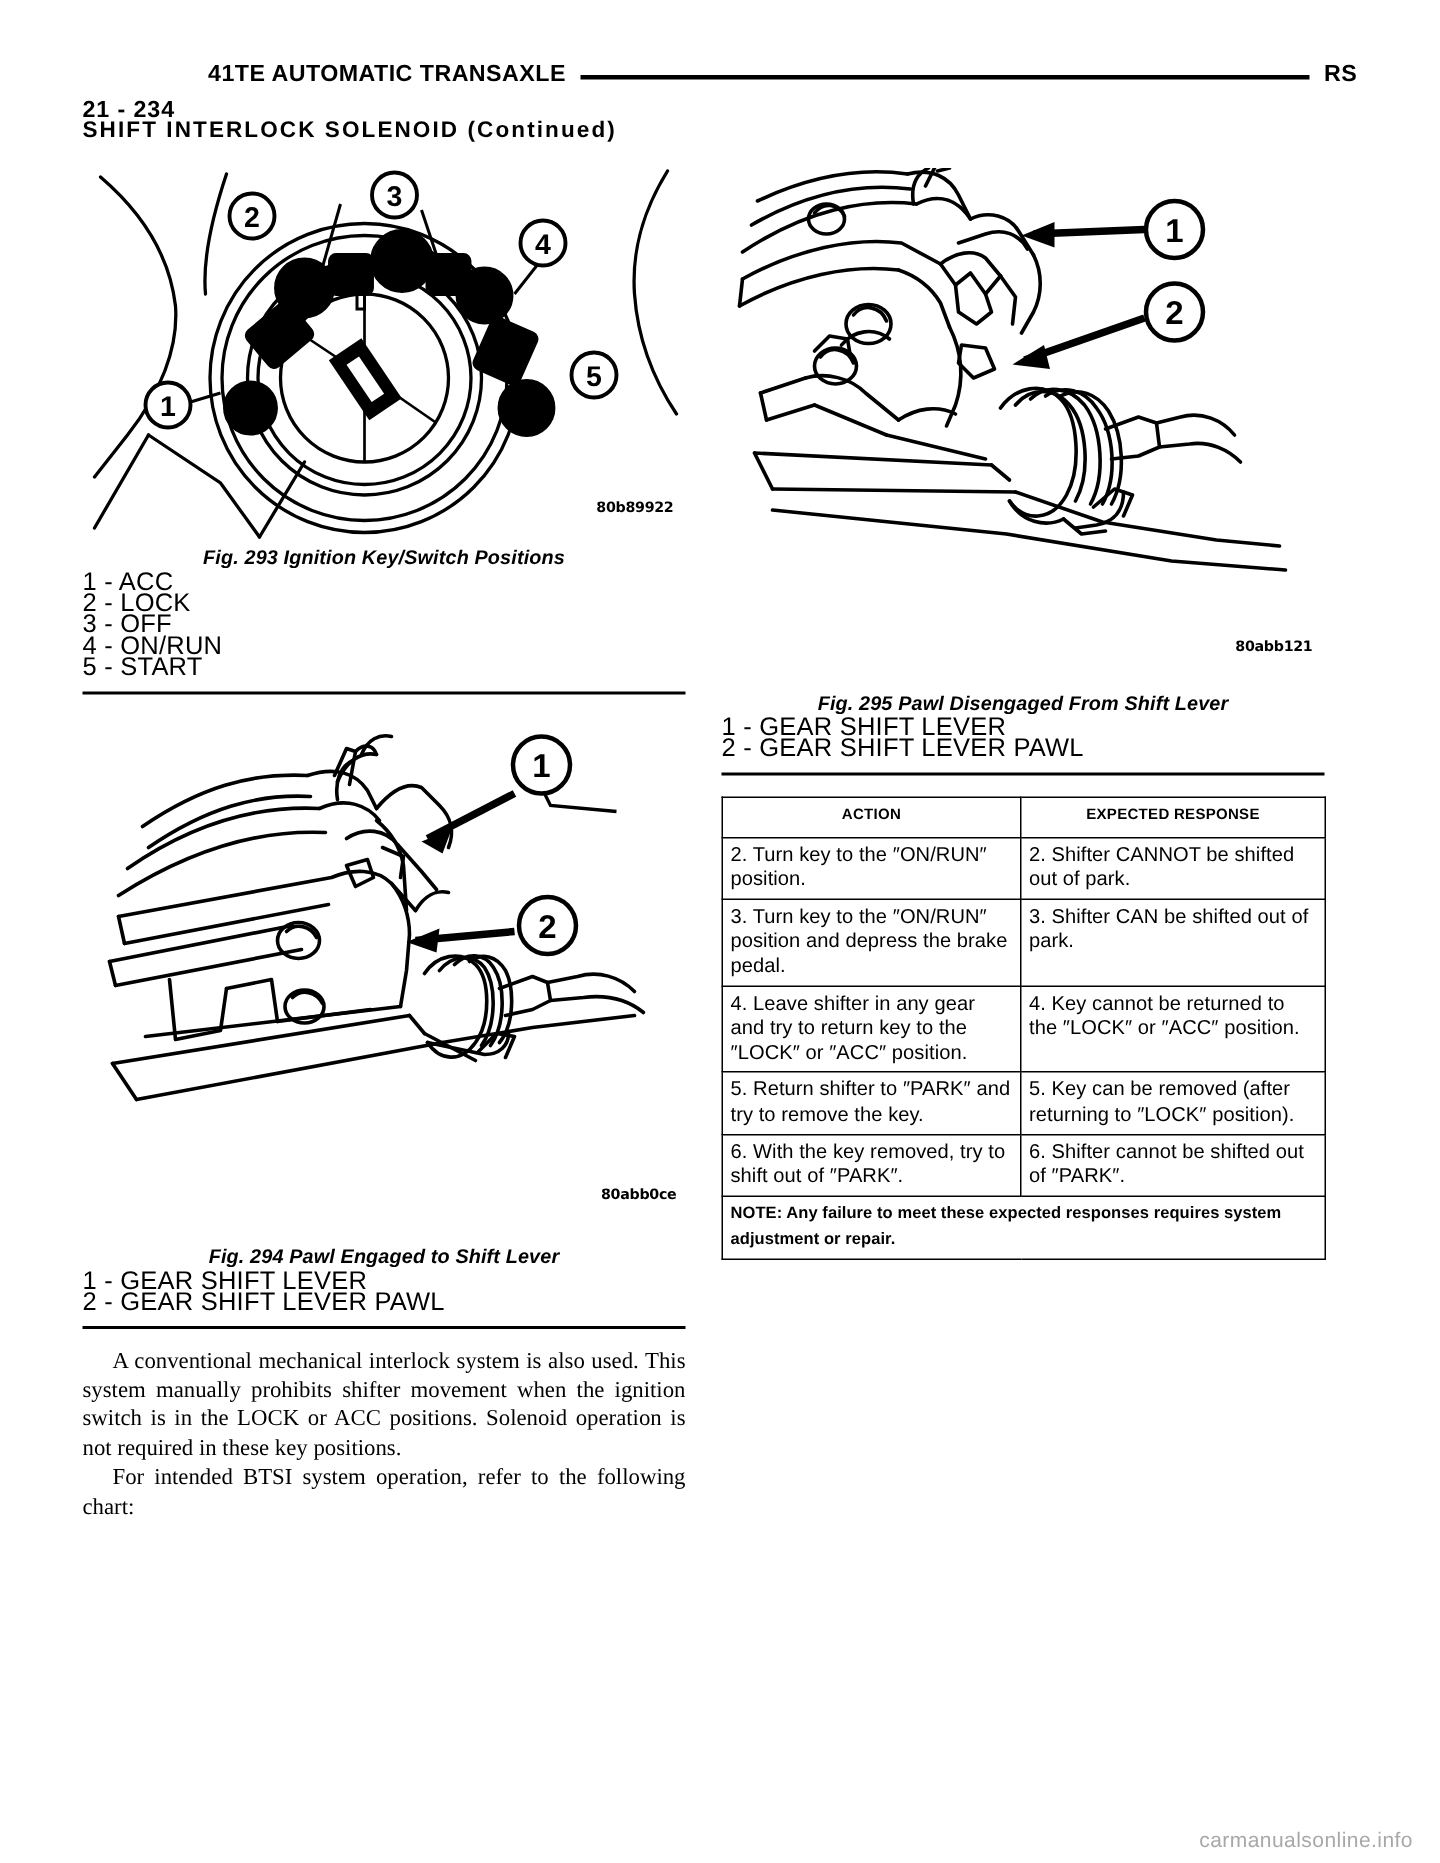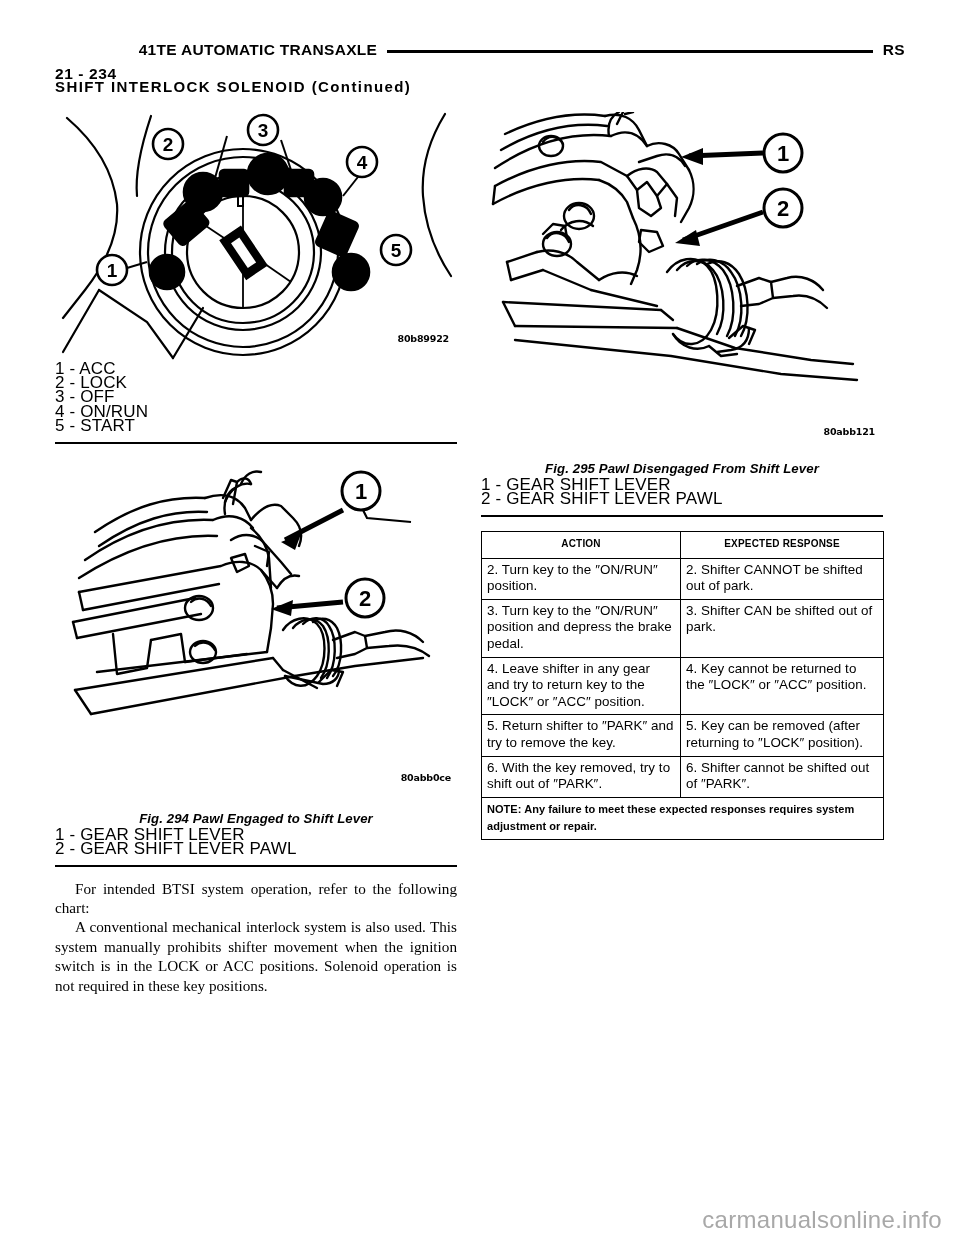--- a/index.html
+++ b/index.html
@@ -145,21 +145,21 @@
     font-weight: bold;
     font-size: 11px;
     line-height: 17px;
   }
 
   
   #watermark {
     position: absolute;
     right: 18px;
     bottom: 8px;
-    font-size: 24px;
+    font-size: 14px;
     color: #a8a8a8;
     letter-spacing: 0.3px;
     font-family: "Liberation Sans", sans-serif;
   }
 </style>
 </head>
 <body>
 
 <div id="page-header">
   <span class="pg-num">21 - 234</span>
@@ -249,20 +249,21 @@
           <circle cx="307" cy="50" r="15" fill="#fff" stroke="#000" stroke-width="2.6"></circle>
           <text x="307" y="57" text-anchor="middle" font-family="Liberation Sans, sans-serif" font-size="19" font-weight="bold" fill="#000">4</text>
         </g>
         <g>
           <circle cx="341" cy="138" r="15" fill="#fff" stroke="#000" stroke-width="2.6"></circle>
           <text x="341" y="145" text-anchor="middle" font-family="Liberation Sans, sans-serif" font-size="19" font-weight="bold" fill="#000">5</text>
         </g>
       </svg>
       <span class="art-code" style="right:8px; bottom:16px;padding-left:22px;">80b89922</span>
     </div>
+    <div class="figure-caption">Fig. 293 Ignition Key/Switch Positions</div>
     <div class="callout-list">
       <div>1 - ACC</div>
       <div>2 - LOCK</div>
       <div>3 - OFF</div>
       <div>4 - ON/RUN</div>
       <div>5 - START</div>
     </div>
     <div class="divider-rule"></div>
   </div>
 
@@ -356,22 +357,22 @@
     </div>
     <div class="figure-caption">Fig. 294 Pawl Engaged to Shift Lever</div>
     <div class="callout-list">
       <div>1 - GEAR SHIFT LEVER</div>
       <div>2 - GEAR SHIFT LEVER PAWL</div>
     </div>
     <div class="divider-rule"></div>
   </div>
 
   <div class="body-copy">
+    <p>A conventional mechanical interlock system is also used. This system manually prohibits shifter movement when the ignition switch is in the LOCK or ACC positions. Solenoid operation is not required in these key positions.</p>
     <p>For intended BTSI system operation, refer to the following chart:</p>
-    <p>A conventional mechanical interlock system is also used. This system manually prohibits shifter movement when the ignition switch is in the LOCK or ACC positions. Solenoid operation is not required in these key positions.</p>
   </div>
 </div>
 
 <div class="column" id="right-column">
 
   <div class="figure-block">
     <div class="figure-art">
       <svg viewBox="0 0 402 345" xmlns="http://www.w3.org/2000/svg">
         <g fill="none" stroke="#000" stroke-width="2.4" stroke-linecap="round" stroke-linejoin="round">
 

